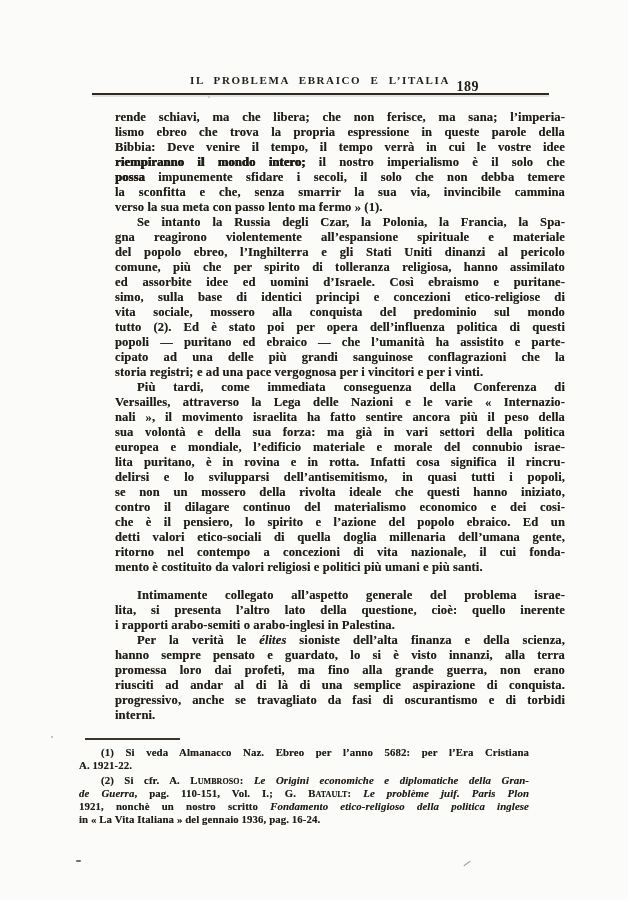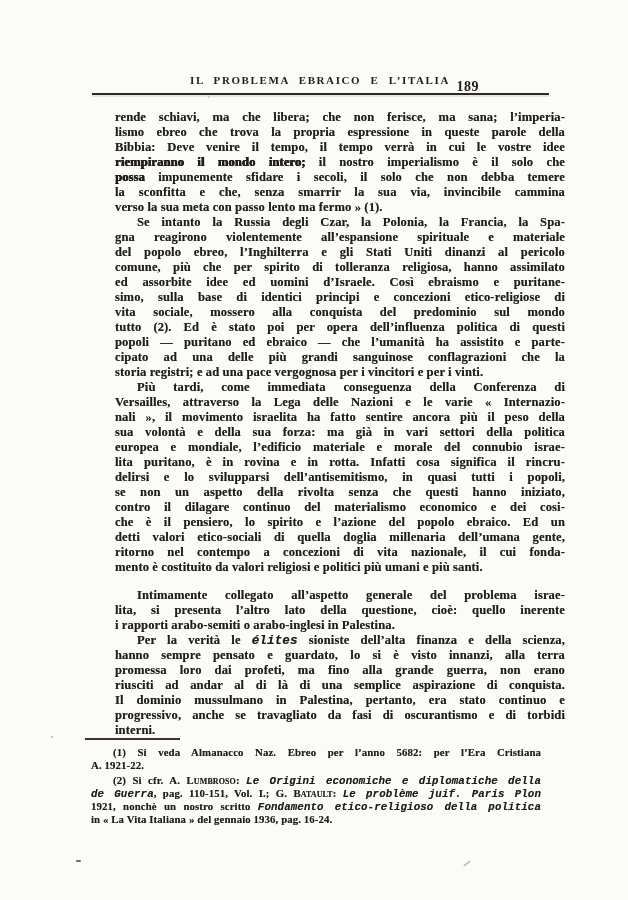--- a/index.html
+++ b/index.html
@@ -29,28 +29,28 @@
   .para.gap { margin-top:13px; }
   .line {
     font-size:12.6px; font-weight:700; line-height:15px; height:15px;
     letter-spacing:0.1px; overflow:hidden;
     text-align:justify; text-align-last:justify;
     text-shadow:0 0 0.35px rgba(33,30,25,0.55);
   }
   .line.last { text-align-last:left; }
   .line.indent { padding-left:22px; }
   .xb { text-shadow:0.6px 0 0 currentColor, 0 0.35px 0 currentColor; }
-  .it { font-style:italic;font-family:Liberation Mono, monospace; }
+  .it { font-style:italic; }
   .sc { font-variant:small-caps; }
   
   .footnote-rule {
     position:absolute; left:85px; top:738px; width:95px; height:2px;
     background:#3b352d;
   }
-  .footnotes { position:absolute; left:91px; top:746px; width:450px; }
+  .footnotes { position:absolute; left:79px; top:746px; width:450px; }
   .fn { margin:0; }
   .fn + .fn { margin-top:2px; }
   .footnotes .line { font-size:10.8px; line-height:13px; height:13px; }
   
   .speck { position:absolute; }
   .speck1 { left:76px; top:860px; width:5px; height:2px; background:#6e6e6c; border-radius:1px; }
   .speck2 { left:463px; top:863px; width:8px; height:1px; background:#96948f; transform:rotate(-35deg); }
   .speck3 { left:51px; top:736px; width:2px; height:2px; background:#b2b0ab; border-radius:50%; }
   .speck4 { left:208px; top:96px; width:2px; height:2px; background:#c4c2bd; border-radius:50%; }
 </style>
@@ -88,38 +88,37 @@
         <div class="line last"><span>storia registri; e ad una pace vergognosa per i vincitori e per i vinti.</span></div>
       </div>
       <div class="para">
         <div class="line indent"><span>Più tardi, come immediata conseguenza della Conferenza di</span></div>
         <div class="line"><span>Versailles, attraverso la Lega delle Nazioni e le varie « Internazio-</span></div>
         <div class="line"><span>nali », il movimento israelita ha fatto sentire ancora più il peso della</span></div>
         <div class="line"><span>sua volontà e della sua forza: ma già in vari settori della politica</span></div>
         <div class="line"><span>europea e mondiale, l’edificio materiale e morale del connubio israe-</span></div>
         <div class="line"><span>lita puritano, è in rovina e in rotta. Infatti cosa significa il rincru-</span></div>
         <div class="line"><span>delirsi e lo svilupparsi dell’antisemitismo, in quasi tutti i popoli,</span></div>
-        <div class="line"><span>se non un aspetto della rivolta senza che questi hanno iniziato,</span></div>
+        <div class="line"><span>se non un mossero della rivolta ideale che questi hanno iniziato,</span></div>
         <div class="line"><span>contro il dilagare continuo del materialismo economico e dei cosi-</span></div>
         <div class="line"><span>che è il pensiero, lo spirito e l’azione del popolo ebraico. Ed un</span></div>
         <div class="line"><span>detti valori etico-sociali di quella doglia millenaria dell’umana gente,</span></div>
         <div class="line"><span>ritorno nel contempo a concezioni di vita nazionale, il cui fonda-</span></div>
         <div class="line last"><span>mento è costituito da valori religiosi e politici più umani e più santi.</span></div>
       </div>
       <div class="para gap">
         <div class="line indent"><span>Intimamente collegato all’aspetto generale del problema israe-</span></div>
         <div class="line"><span>lita, si presenta l’altro lato della questione, cioè: quello inerente</span></div>
         <div class="line last"><span>i rapporti arabo-semiti o arabo-inglesi in Palestina.</span></div>
       </div>
       <div class="para">
         <div class="line indent"><span>Per la verità le </span><span class="it">élites</span><span> sioniste dell’alta finanza e della scienza,</span></div>
         <div class="line"><span>hanno sempre pensato e guardato, lo si è visto innanzi, alla terra</span></div>
         <div class="line"><span>promessa loro dai profeti, ma fino alla grande guerra, non erano</span></div>
         <div class="line"><span>riusciti ad andar al di là di una semplice aspirazione di conquista.</span></div>
-        <div class="line"><span>Il dominio mussulmano in Palestina, pertanto, era stato continuo e</span></div>
         <div class="line"><span>progressivo, anche se travagliato da fasi di oscurantismo e di torbidi</span></div>
         <div class="line last"><span>interni.</span></div>
       </div>
     </main>
 
   <div class="footnote-rule"></div>
   <section class="footnotes" id="footnotes">
       <div class="fn">
         <div class="line indent"><span>(1) Si veda Almanacco Naz. Ebreo per l’anno 5682: per l’Era Cristiana</span></div>
         <div class="line last"><span>A. 1921-22.</span></div>

